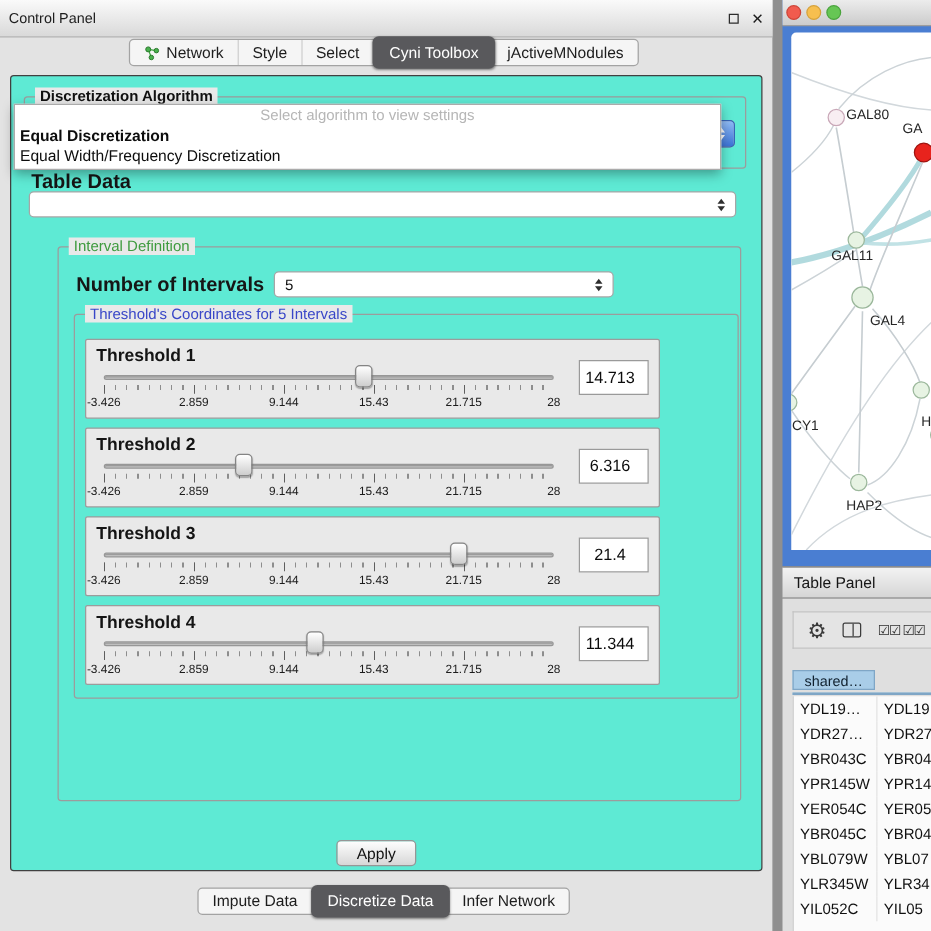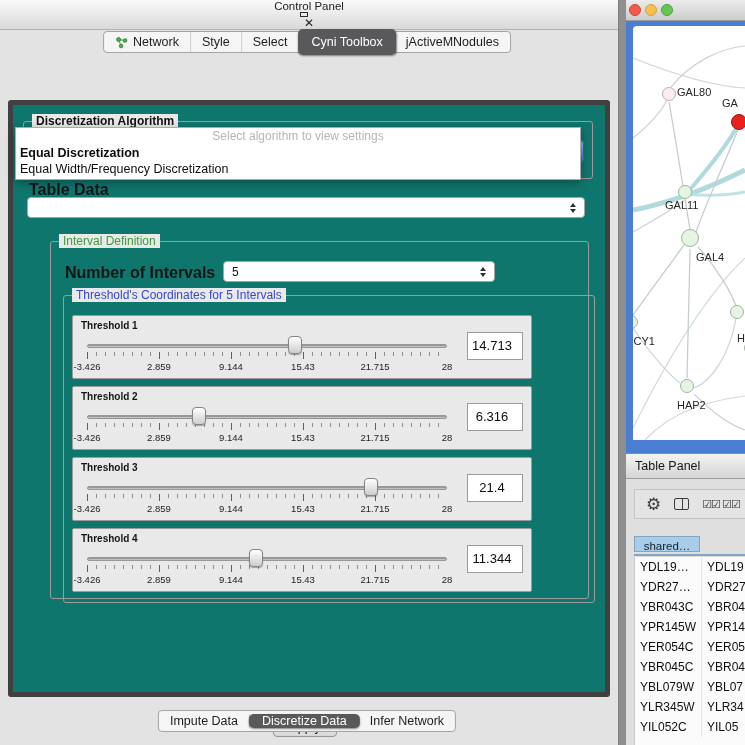--- a/index.html
+++ b/index.html
@@ -7,39 +7,39 @@
   body {
     font-family: "Liberation Sans", "DejaVu Sans", sans-serif;
     background:#8f8f8f; position:relative; font-size:12px; color:#1a1a1a;
   }
 
   
   .control-panel { position:absolute; left:0; top:0; width:619px; height:745px;
     background:#e3e3e3; border-right:1px solid #7d7d7d; }
   .cp-titlebar { height:30px; background:linear-gradient(#fafafa,#d9d9d9);
     border-bottom:1px solid #b2b2b2; display:flex; align-items:center; padding:0 7px;
-    font-size:11.5px; color:#1d1d1d;flex-direction:column; }
+    font-size:11.5px; color:#1d1d1d; }
   .cp-titlebar .spacer { flex:1; }
   .float-icon { width:8px; height:8px; border:1.4px solid #2c2c2c; display:inline-block; margin-right:10px; }
   .close-icon { font-size:12px; font-weight:bold; color:#1c1c1c; line-height:1; }
 
   
   .tabstrip { position:absolute; display:flex; align-items:stretch; height:22px;
     background:#f5f5f5; border:1px solid #a3a3a3; border-radius:4px; font-size:12.5px; }
   .tabstrip.top { top:31px; left:307px; transform:translateX(-50%); }
-  .tabstrip.bottom { bottom:13px; left:307px; transform:translateX(-50%);align-items:center; }
+  .tabstrip.bottom { bottom:13px; left:307px; transform:translateX(-50%); }
   .tab { display:flex; align-items:center; gap:5px; padding:0 11px; color:#1d1d1d;
     border-right:1px solid #cfcfcf; white-space:nowrap; cursor:default; }
   .tab.last { border-right:none; }
   .tab.selected { background:#59595c; color:#fff; border-radius:5px; margin:-3px -1px;
     padding:0 13px; box-shadow:0 1px 2px rgba(0,0,0,.45); border-right:none; z-index:2; }
 
   
   .cp-body { position:absolute; left:8px; top:60px; right:8px; bottom:48px;
-    background:#0f766e; border:5px solid #404040; border-radius:3px;margin-top:40px; }
+    background:#5eead4; border:1px solid #404040; border-radius:3px; }
 
   
   .groupbox { position:absolute; border:1px solid #9c9c9c; border-radius:3px; }
   .gtitle { position:absolute; top:-8px; left:8px; background:#e9e9e9; padding:0 4px;
     font-size:12px; white-space:nowrap; }
   .gtitle.dark { color:#111; font-weight:bold; }
   .gtitle.green { color:#3e9b3e; }
   .gtitle.blue { color:#3947c8; }
 
   .algo-group { left:10px; top:16px; right:12px; height:58px; }
@@ -63,30 +63,30 @@
     border:1px solid #ababab; box-shadow:0 3px 9px rgba(0,0,0,.35); z-index:30; padding-bottom:2px; }
   .popup-head { height:17px; line-height:17px; text-align:center; color:#b6b6b6; font-size:12px; }
   .popup-item { height:16px; line-height:16px; padding-left:4px; font-size:12.5px; color:#0d0d0d; }
   .popup-item.bold { font-weight:bold; }
 
   .label { position:absolute; font-size:16px; color:#161616; }
   .tdlabel { left:16px; top:76px; font-weight:bold; }
   .table-combo { left:14px; top:92px; right:20px; height:21px; }
   .table-combo .combo-text { line-height:21px; }
 
-  .interval-group { left:37px; top:136px; right:16px; height:358px; }
+  .interval-group { left:37px; top:136px; right:16px; height:444px; }
   .ni-label { left:14px; top:22px; font-weight:bold; }
   .ni-combo { left:172px; top:19px; width:272px; height:21px; }
   .ni-combo .combo-text { line-height:21px; }
   .thr-group { left:12px; top:53px; width:532px; height:308px; }
 
   .thr-box { position:absolute; left:8px; width:460px; height:64px;
     border:1px solid #9c9c9c; border-radius:2px; background:#e9e9e9; }
   .thr-box.t0 { top:19px; } .thr-box.t1 { top:90px; } .thr-box.t2 { top:161px; } .thr-box.t3 { top:232px; }
-  .thr-title { position:absolute; left:8px; top:4px; font-size:10px; font-weight:bold; color:#141414; }
+  .thr-title { position:absolute; left:8px; top:4px; font-size:14px; font-weight:bold; color:#141414; }
   .slider { position:absolute; left:14px; top:18px; width:360px; height:44px; }
   .track { position:absolute; left:0; right:0; top:10px; height:4px; background:#c6c6c6;
     border:1px solid #979797; border-radius:2px; box-shadow:inset 0 1px 1px rgba(0,0,0,.25); }
   .ticks { position:absolute; left:0; right:0; top:18px; height:7px;
     background-image:
       repeating-linear-gradient(90deg,#5e5e5e 0,#5e5e5e 1px,transparent 1px,transparent 72px),
       repeating-linear-gradient(90deg,#8d8d8d 0,#8d8d8d 1px,transparent 1px,transparent 9px);
     background-size:100% 7px,100% 4px; background-repeat:no-repeat; }
   .ticklabels { position:absolute; left:0; right:0; top:27px; height:12px; font-size:9.5px; color:#1c1c1c; }
   .ticklabels span { position:absolute; transform:translateX(-50%); white-space:nowrap; }

